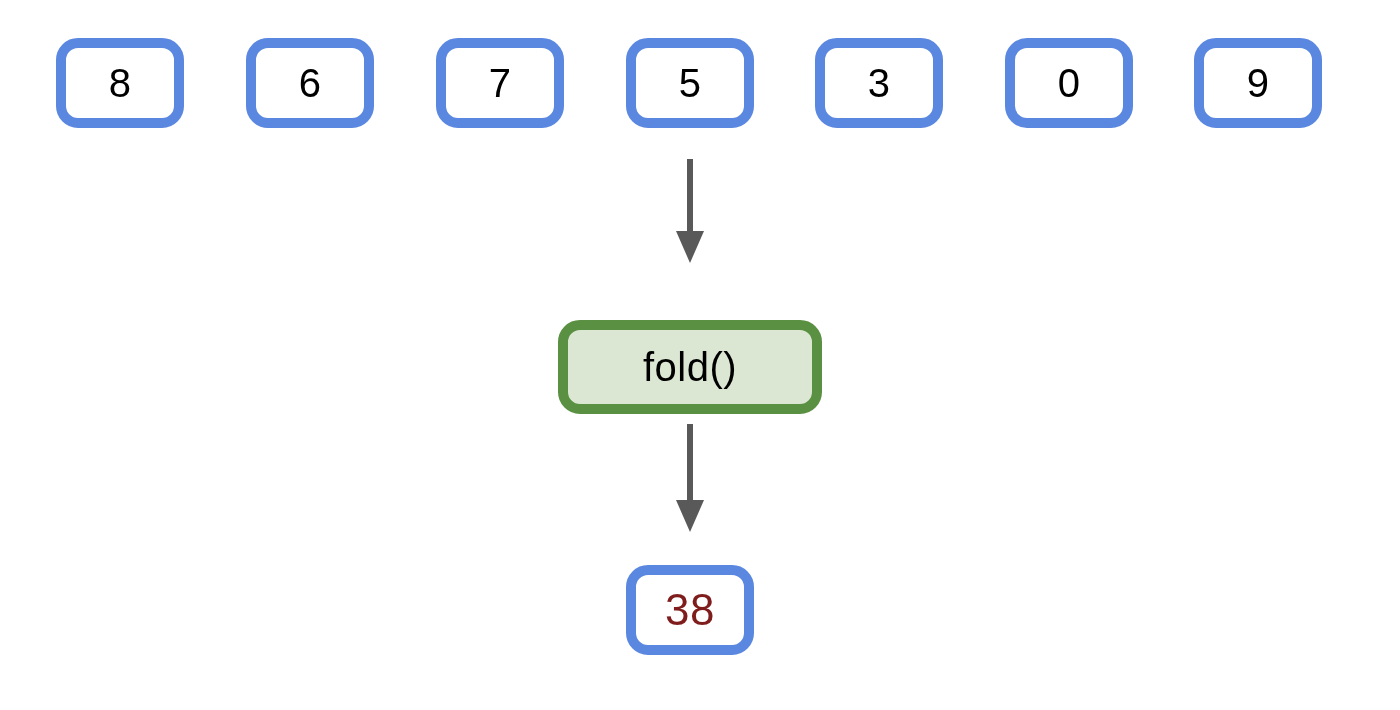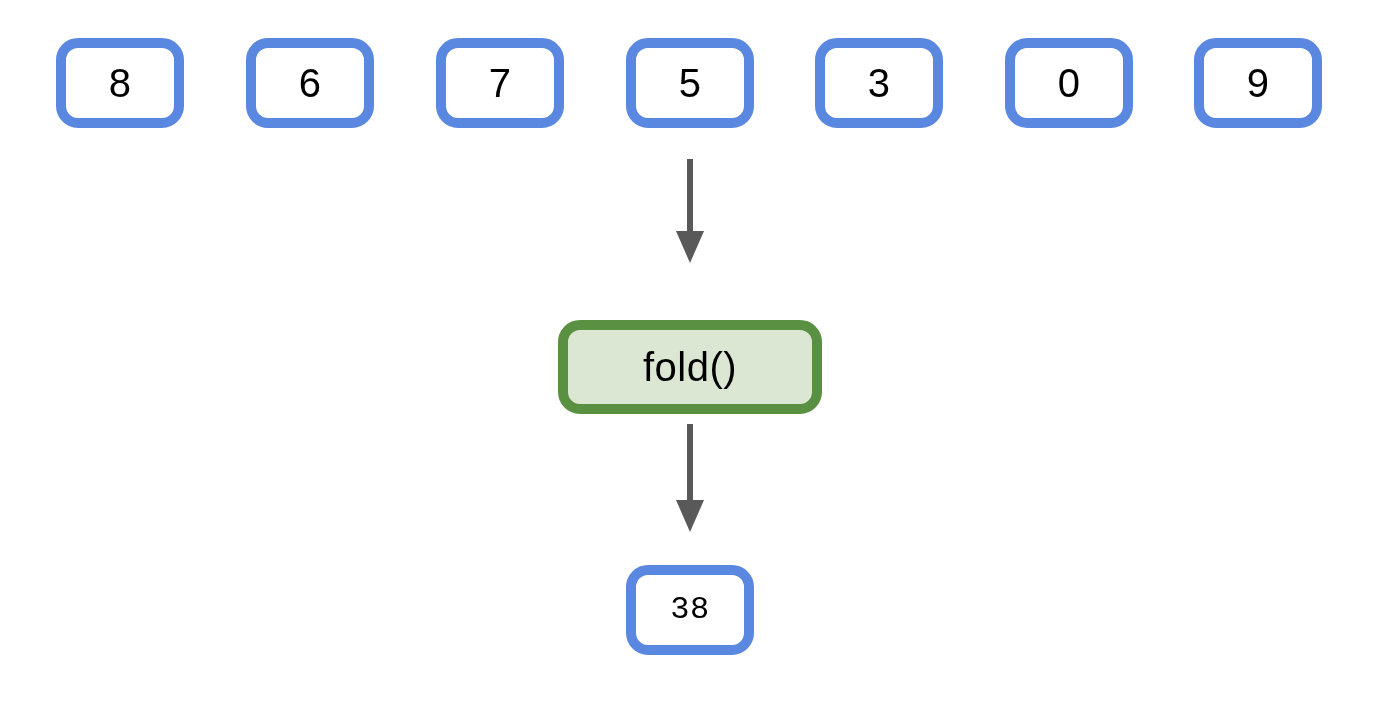--- a/index.html
+++ b/index.html
@@ -50,25 +50,24 @@
     width: 128px;
     height: 90px;
     border: 10px solid #5a87e0;
     border-radius: 22px;
     background: #ffffff;
     display: flex;
     align-items: center;
     justify-content: center;
   }
   .result-box .node-label {
-    font-size: 32px;
-    color: #000000;
+    font-size: 44px;
+    color: #7f1d1d;
     line-height: 1;
     letter-spacing: 0.5px;
-    font-family: Liberation Mono, monospace;
   }
 
   
   .op-box {
     position: absolute;
     box-sizing: border-box;
     left: 558px;
     top: 296px;
     width: 264px;
     height: 94px;

